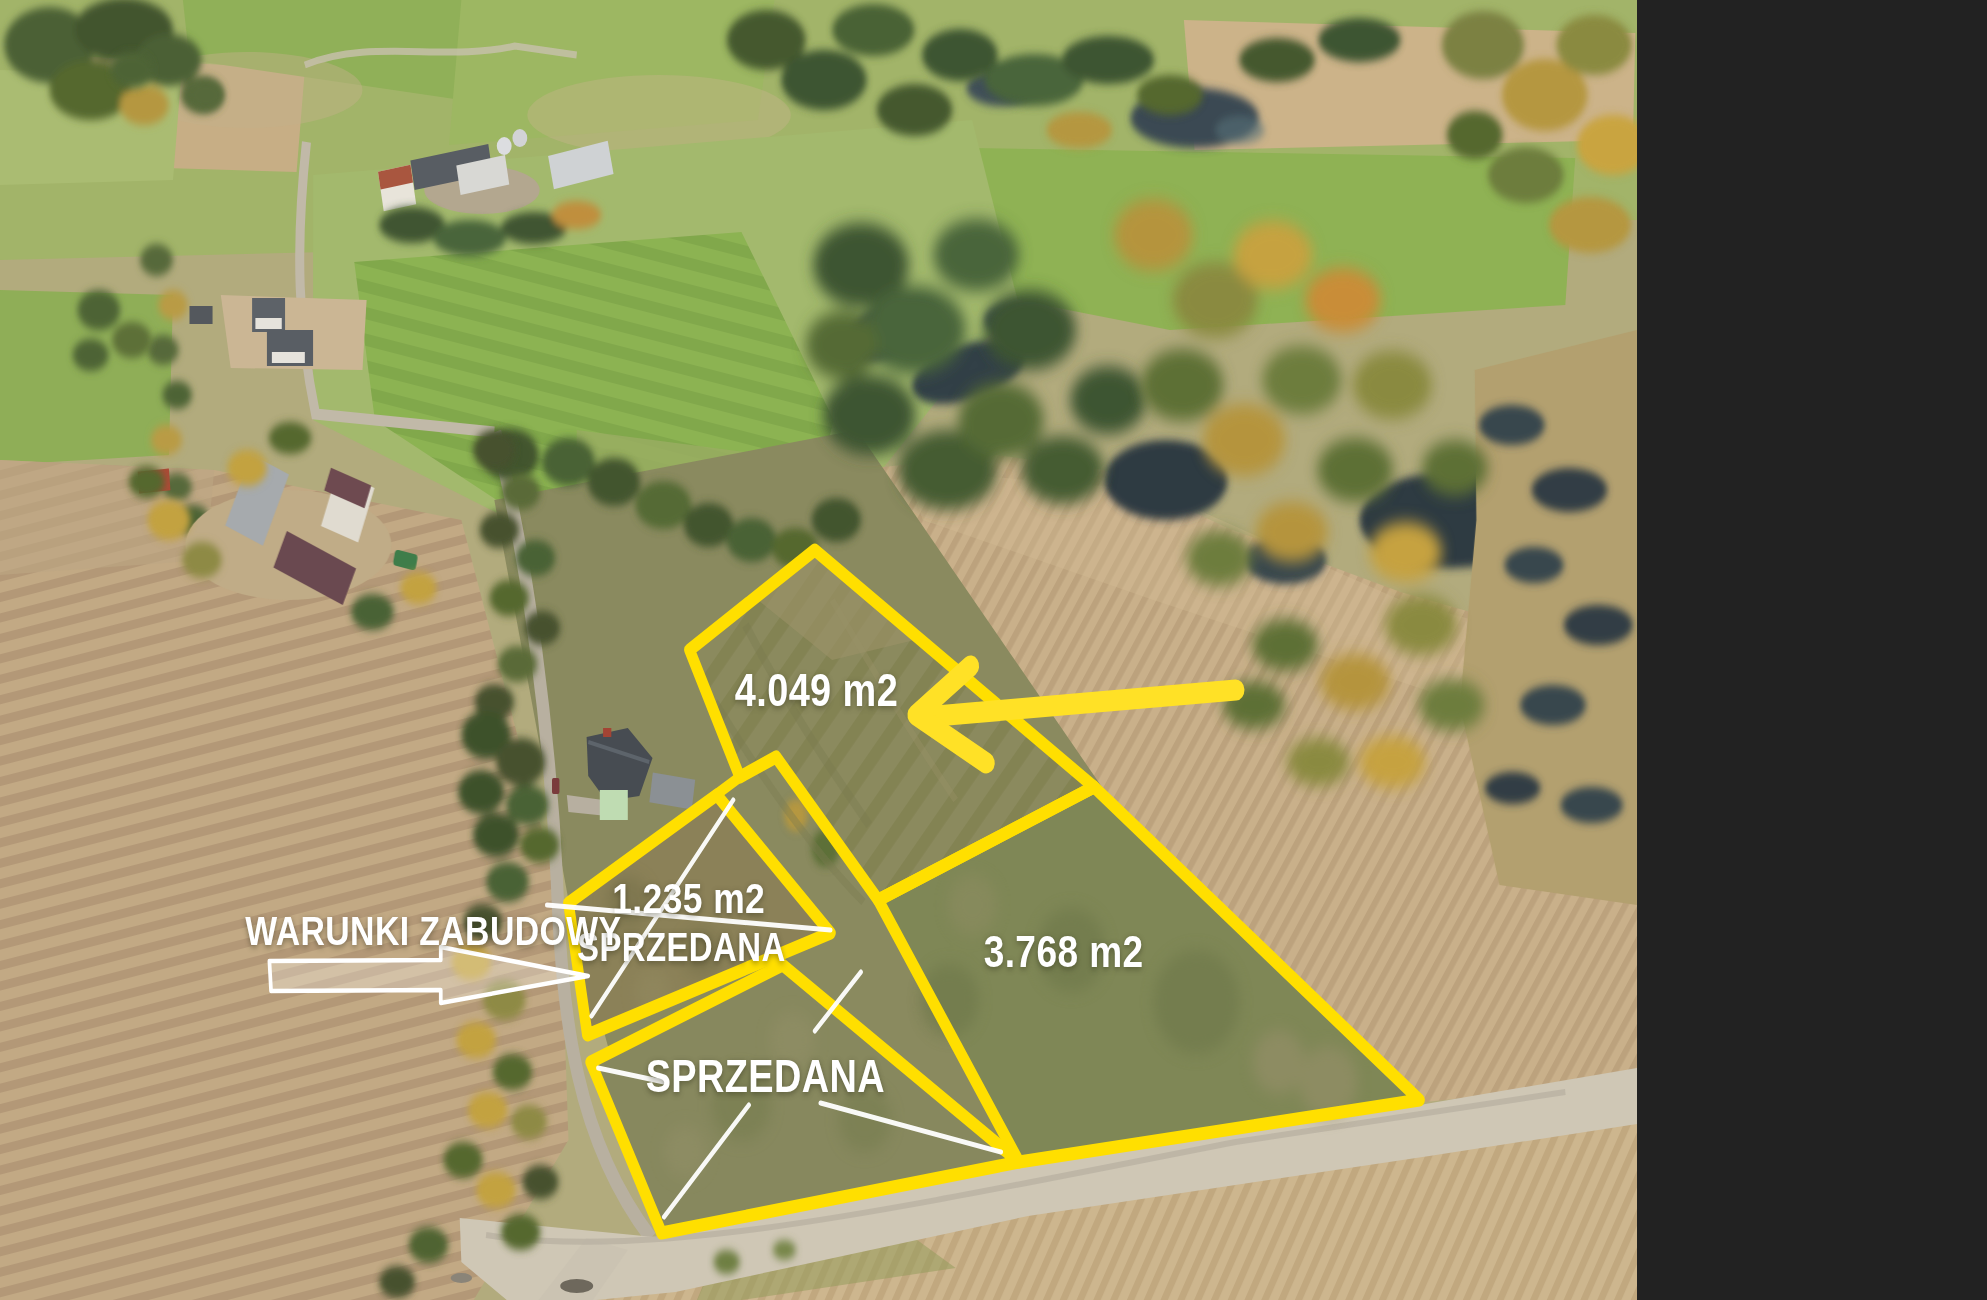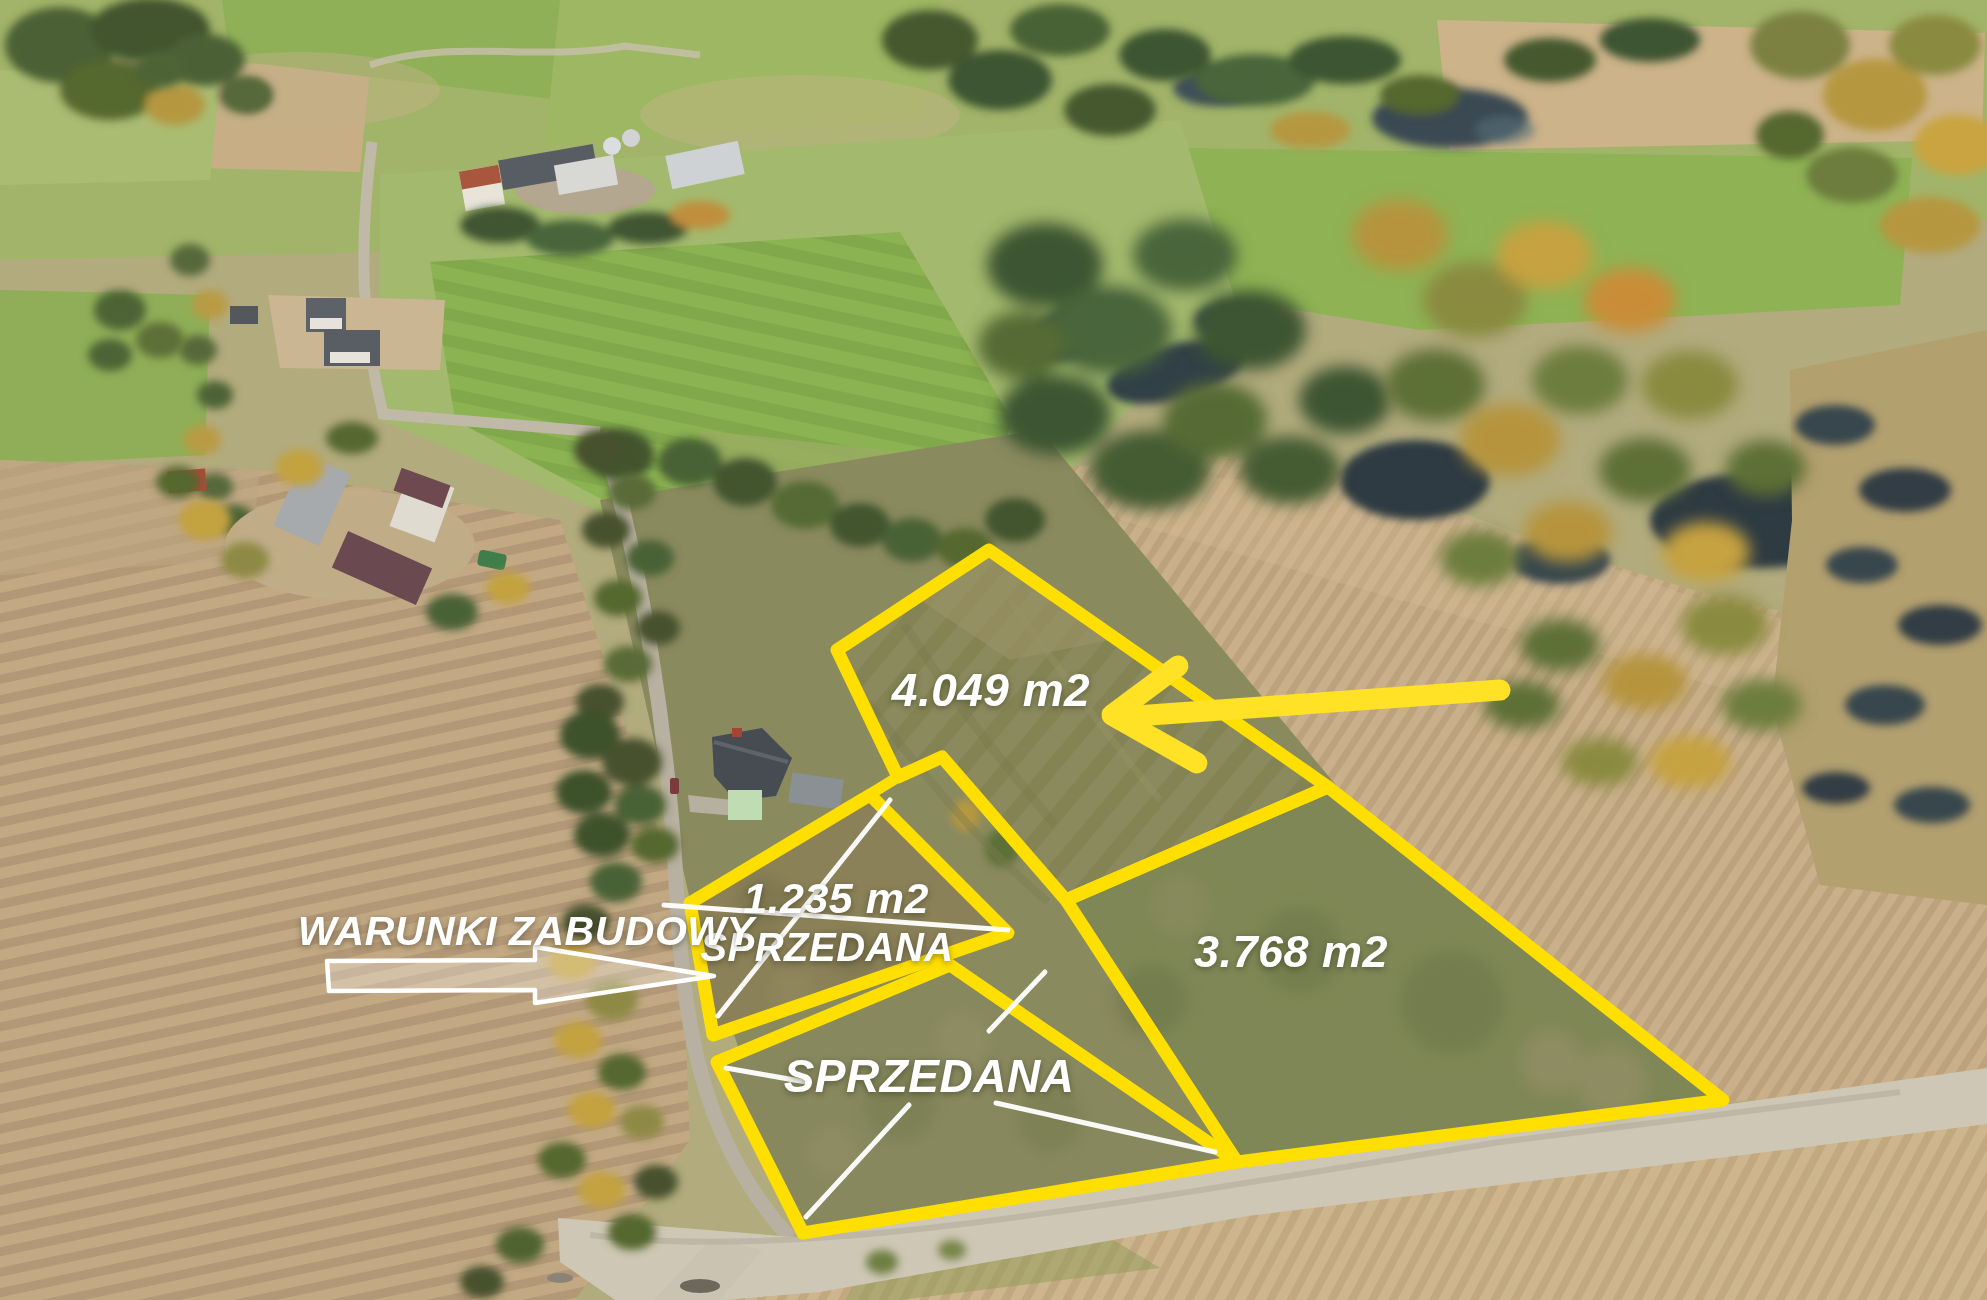--- a/index.html
+++ b/index.html
@@ -1,16 +1,16 @@
 <!DOCTYPE html>
 <html><head>
 <meta charset="utf-8">
 <style>
   html,body{margin:0;padding:0;background:#222;}
-  .stage{position:relative;width:1987px;height:1300px;overflow:hidden;background:#b7a77f;font-style:italic;}
+  .stage{position:relative;width:1637px;height:1300px;overflow:hidden;background:#b7a77f;}
   .stage svg{display:block;width:100%;height:100%;}
   text.lbl{
     font-family:"Liberation Sans", sans-serif;
     font-weight:600;
     paint-order:stroke;
     filter:drop-shadow(0 2px 3px rgba(35,35,15,.45));
     letter-spacing:.5px;
   }
   text.lbl.bold{font-weight:700;}
 </style>

